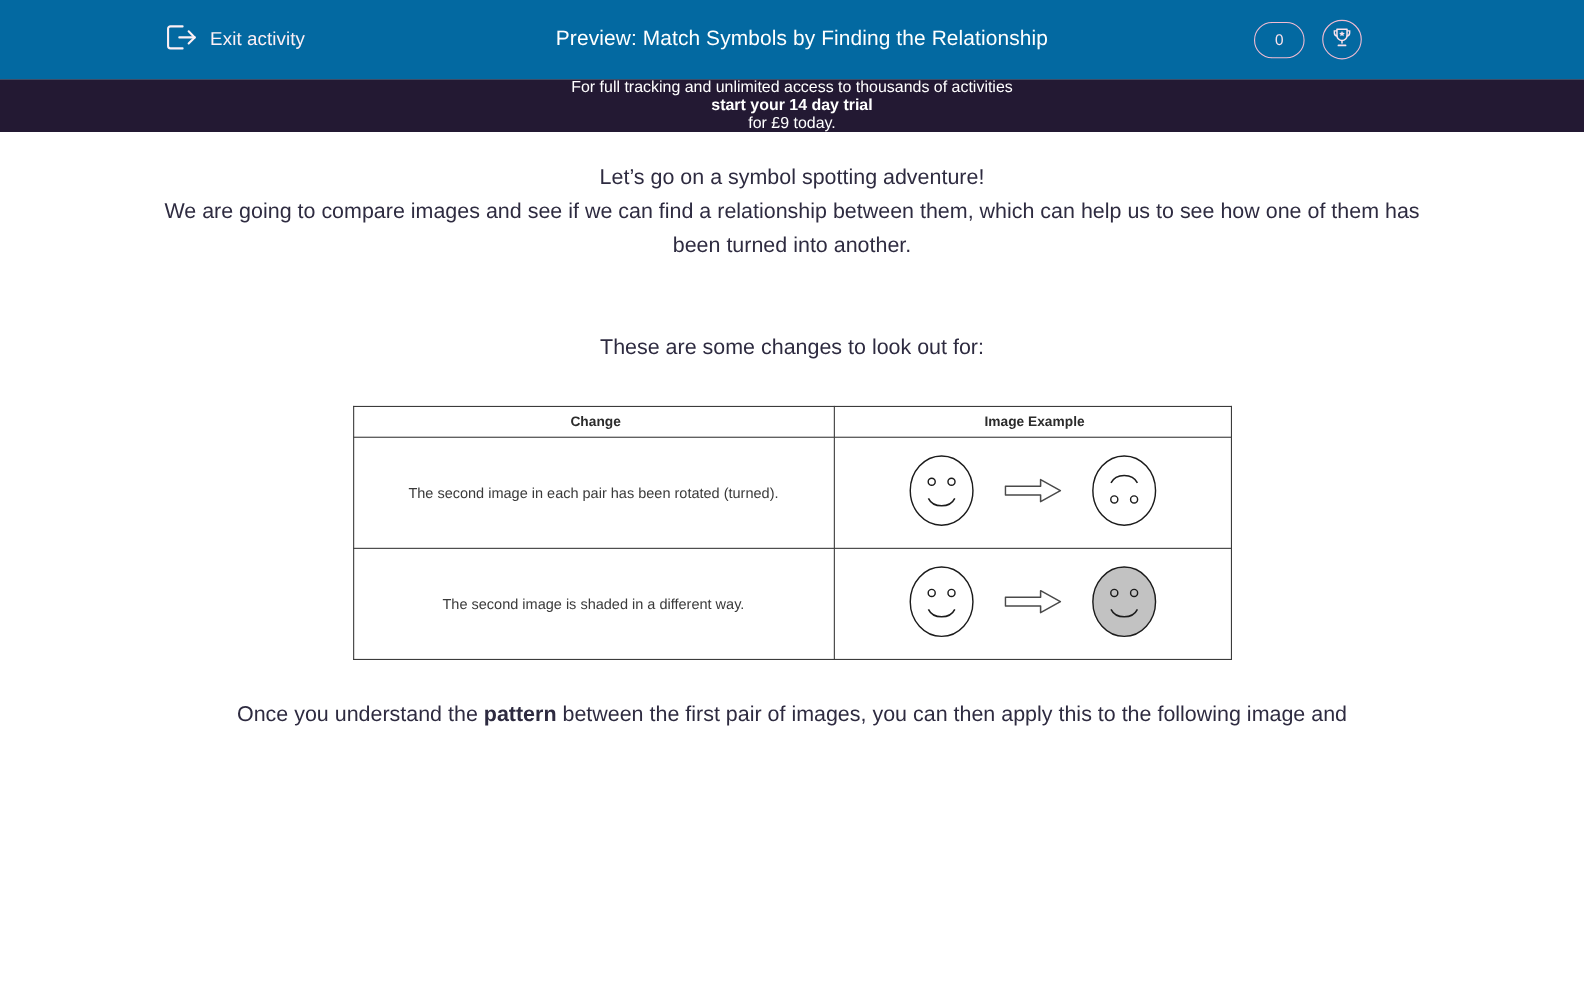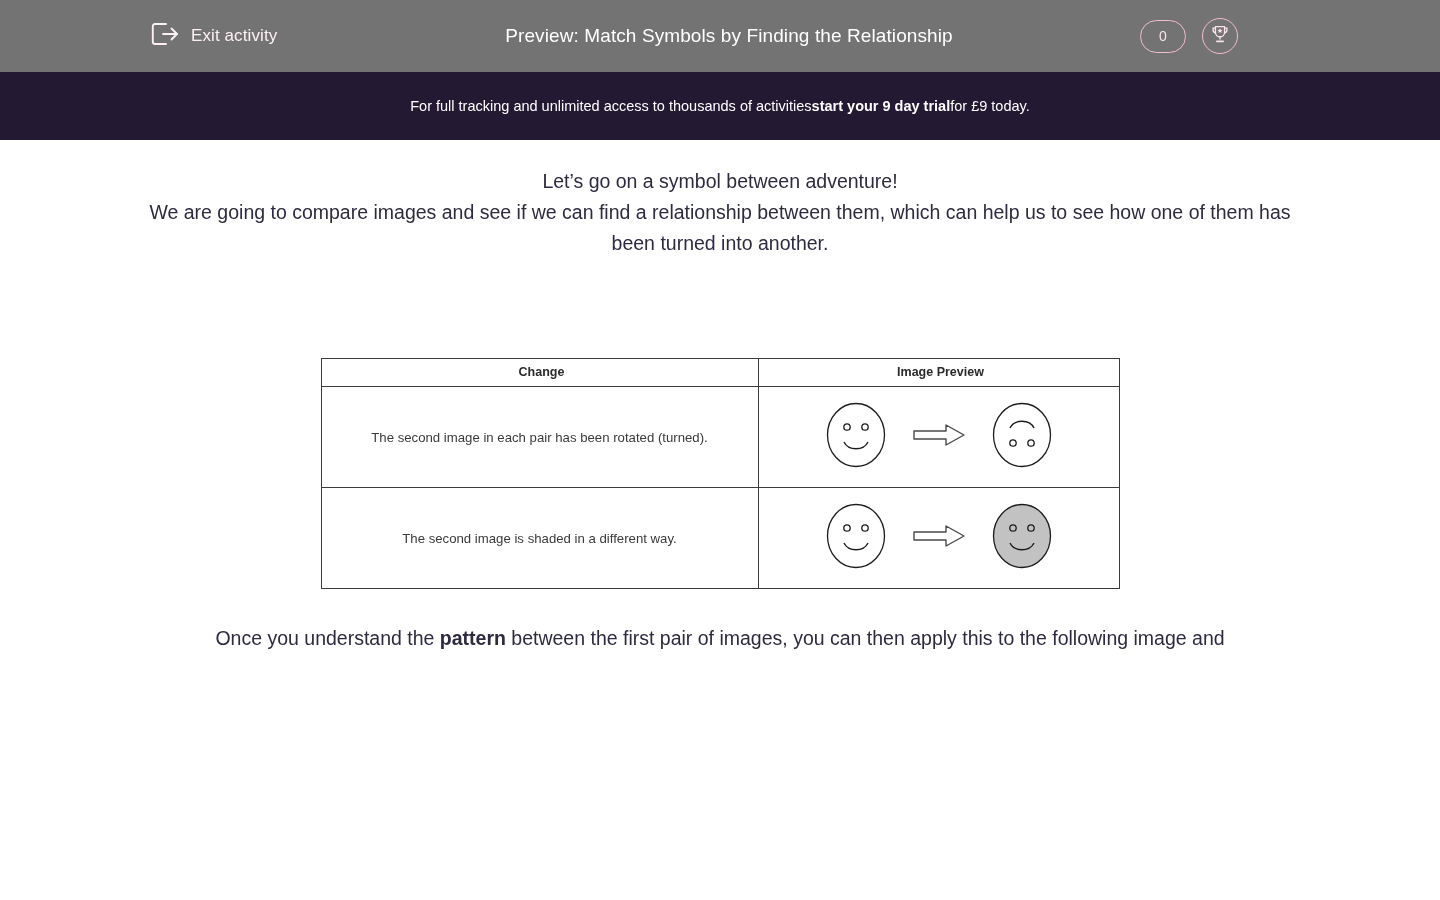--- a/index.html
+++ b/index.html
@@ -9,21 +9,21 @@
     height: 900px;
     overflow: hidden;
     background: #ffffff;
     font-family: "Liberation Sans", sans-serif;
   }
 
   
   .topbar {
     position: relative;
     height: 72px;
-    background: #737373;
+    background: #0369a1;
     display: flex;
     align-items: center;
   }
   .exit-activity {
     position: absolute;
     left: 150px;
     top: 0;
     height: 72px;
     display: flex;
     align-items: center;
@@ -71,27 +71,28 @@
     border: 1.6px solid #f2bcd2;
     border-radius: 50%;
     display: flex;
     align-items: center;
     justify-content: center;
     cursor: pointer;
   }
 
   
   .promo {
-    height: 68px;
+    height: 48px;
     background: #231933;
     display: flex;
     align-items: center;
     justify-content: center;
     color: #ffffff;
     font-size: 14.5px;
+    flex-direction: column;
   }
   .promo b { font-weight: bold; }
 
   
   .content {
     padding-top: 26px;
     color: #2e2b40;
   }
   .intro-block {
     width: 1160px;
@@ -186,38 +187,39 @@
           <path d="M8.5 20 H15.5" stroke="#fbe2ec" stroke-width="1.8" stroke-linecap="round"></path>
           <path d="M12 5.6 l0.85 1.8 l1.95 0.25 l-1.45 1.35 l0.37 1.95 L12 9.93 l-1.72 1.03 l0.37 -1.95 L9.2 7.65 l1.95 -0.25 Z" fill="#fbe2ec"></path>
         </svg>
       </span>
     </div>
   </div>
 </div>
 
 <div class="promo">
   <span>For full tracking and unlimited access to thousands of activities </span>
-    <b>start your 9 day trial</b>
+    <b>start your 14 day trial</b>
     <span> for £9 today.</span>
 </div>
 
 <div class="content">
 
   <div class="intro-block">
-    <div class="intro-para">Let’s go on a symbol between adventure!</div>
+    <div class="intro-para">Let’s go on a symbol spotting adventure!</div>
     <div class="intro-para">We are going to compare images and see if we can find a relationship between them, which can help us to see how one of them has been turned into another.</div>
     <div class="spacer-lg"></div>
     <div class="spacer-lg"></div>
+    <div class="intro-para">These are some changes to look out for:</div>
   </div>
 
   <table class="changes-table">
     <thead>
       <tr>
         <th class="col-change">Change</th>
-        <th class="col-example">Image Preview</th>
+        <th class="col-example">Image Example</th>
       </tr>
     </thead>
     <tbody>
 
       <tr>
         <td class="cell-change-text">The second image in each pair has been rotated (turned).</td>
         <td class="cell-example">
           <div class="example-row">
             <span>
               <svg width="62" height="68" viewBox="0 0 62 68">

